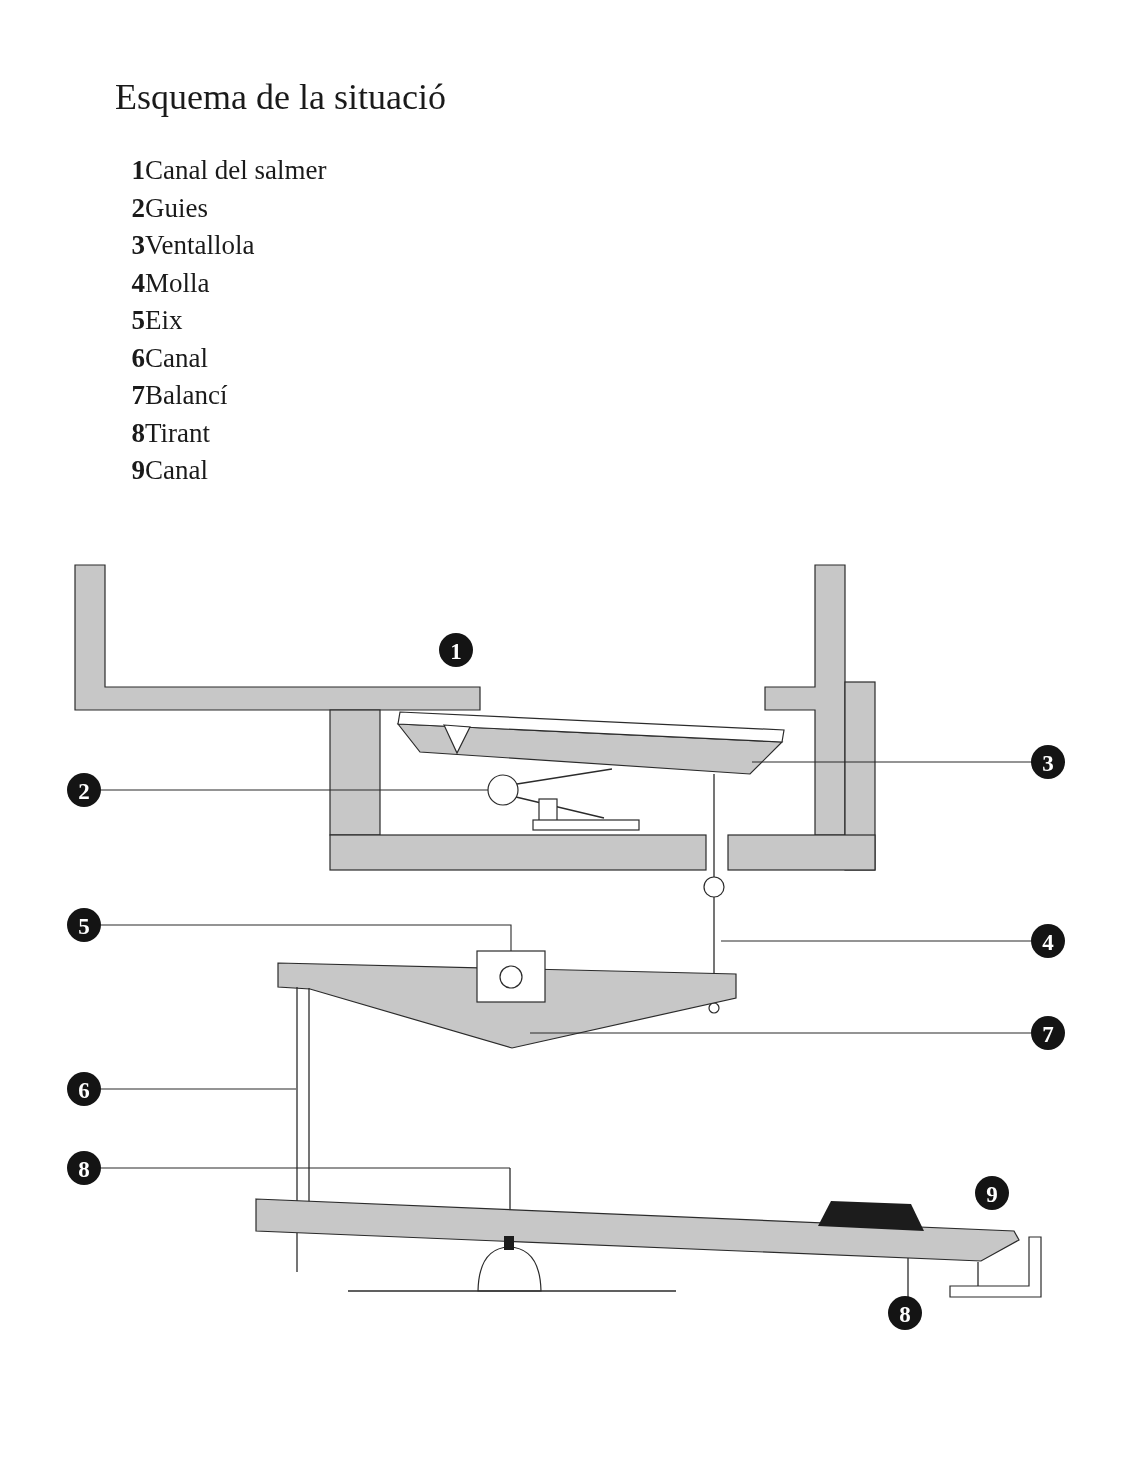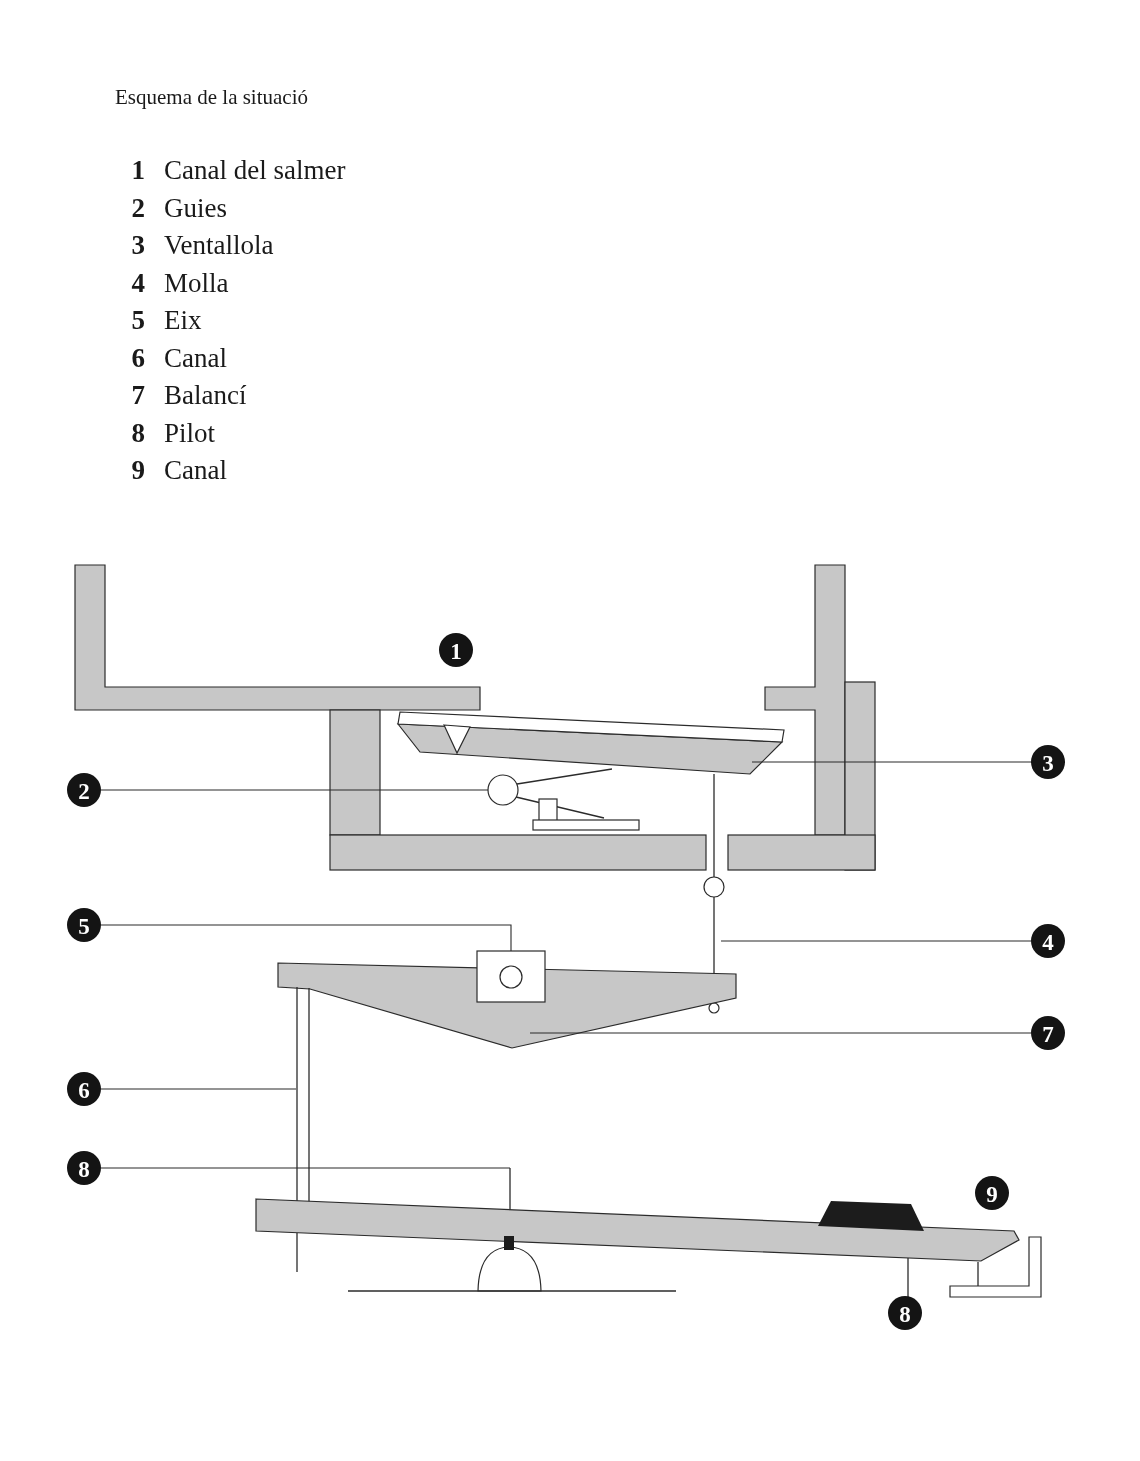--- a/index.html
+++ b/index.html
@@ -9,42 +9,41 @@
     height: 1461px;
     background: #ffffff;
     font-family: "Liberation Serif", "DejaVu Serif", serif;
     color: #1a1a1a;
     overflow: hidden;
   }
   .title-block {
     position: absolute;
     left: 115px;
     top: 78px;
-    font-size: 21px;
+    font-size: 36px;
     line-height: 38px;
   }
   .legend {
     position: absolute;
     left: 115px;
     top: 152px;
     font-size: 27px;
   }
   .legend-row {
     display: flex;
     align-items: baseline;
     height: 37.5px;
     line-height: 37.5px;
   }
   .legend-num {
     width: 30px;
     text-align: right;
     font-weight: bold;
   }
   .legend-label {
-    margin-left: 19px;
   }
   svg.diagram {
     position: absolute;
     left: 0;
     top: 0;
   }
   svg .gray { fill: #c7c7c7; stroke: #2b2b2b; stroke-width: 1.2; }
   svg .white { fill: #ffffff; stroke: #2b2b2b; stroke-width: 1.2; }
   svg .wire { stroke: #2b2b2b; stroke-width: 1.3; fill: none; }
   svg .leader { stroke: #2b2b2b; stroke-width: 1.1; fill: none; }
@@ -92,21 +91,21 @@
     <div class="legend-row">
       <span class="legend-num">6</span>
       <span class="legend-label">Canal</span>
     </div>
     <div class="legend-row">
       <span class="legend-num">7</span>
       <span class="legend-label">Balancí</span>
     </div>
     <div class="legend-row">
       <span class="legend-num">8</span>
-      <span class="legend-label">Pilot</span>
+      <span class="legend-label">Tirant</span>
     </div>
     <div class="legend-row">
       <span class="legend-num">9</span>
       <span class="legend-label">Canal</span>
     </div>
   </div>
 
   <svg class="diagram" width="1140" height="1461" viewBox="0 0 1140 1461">
 
     <g>

